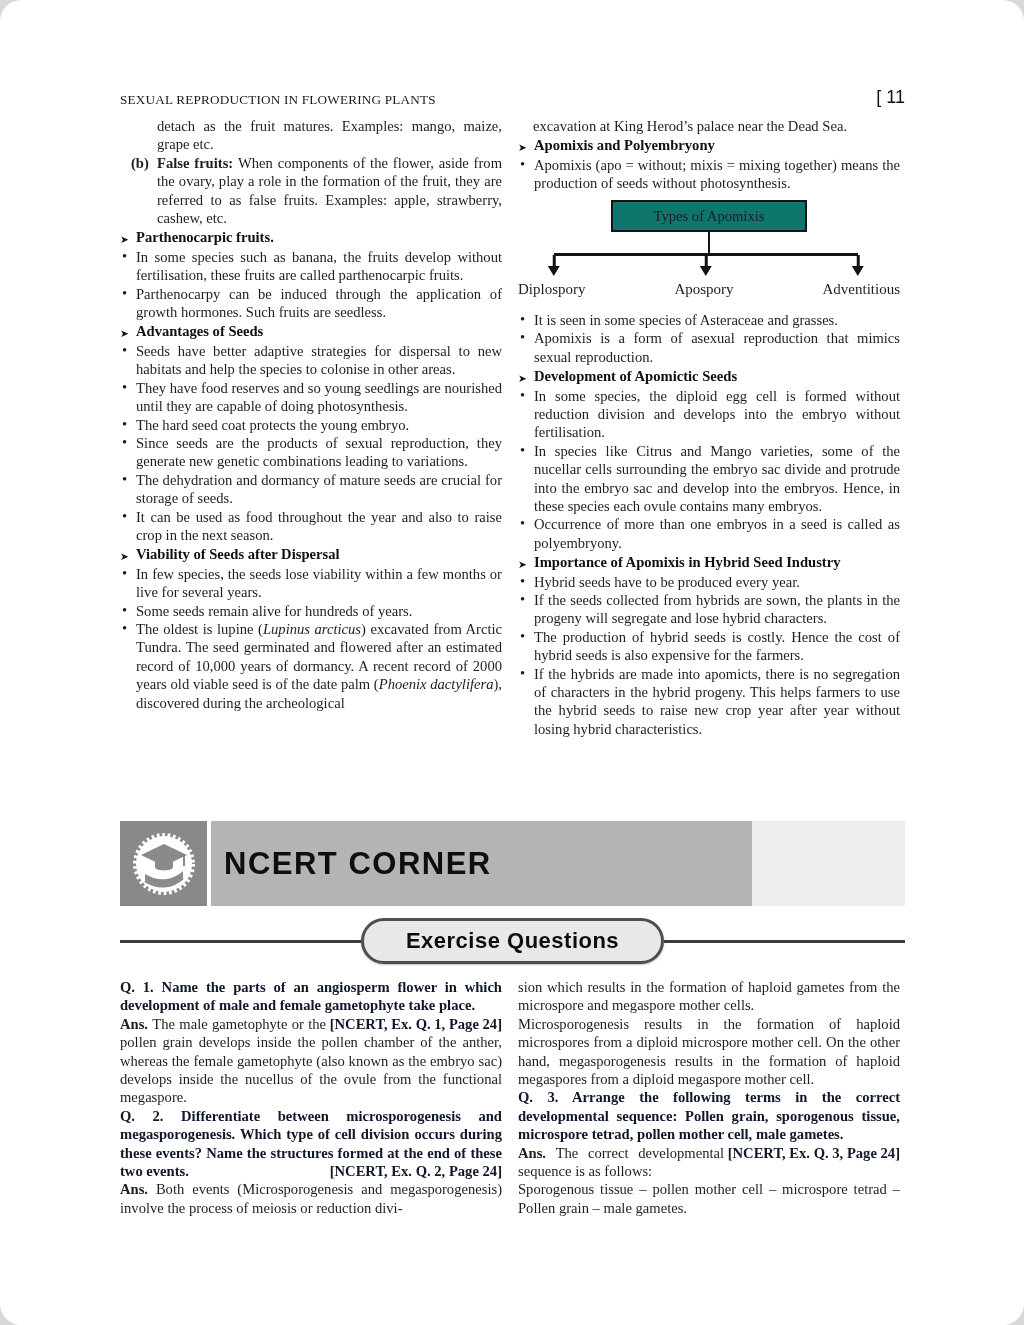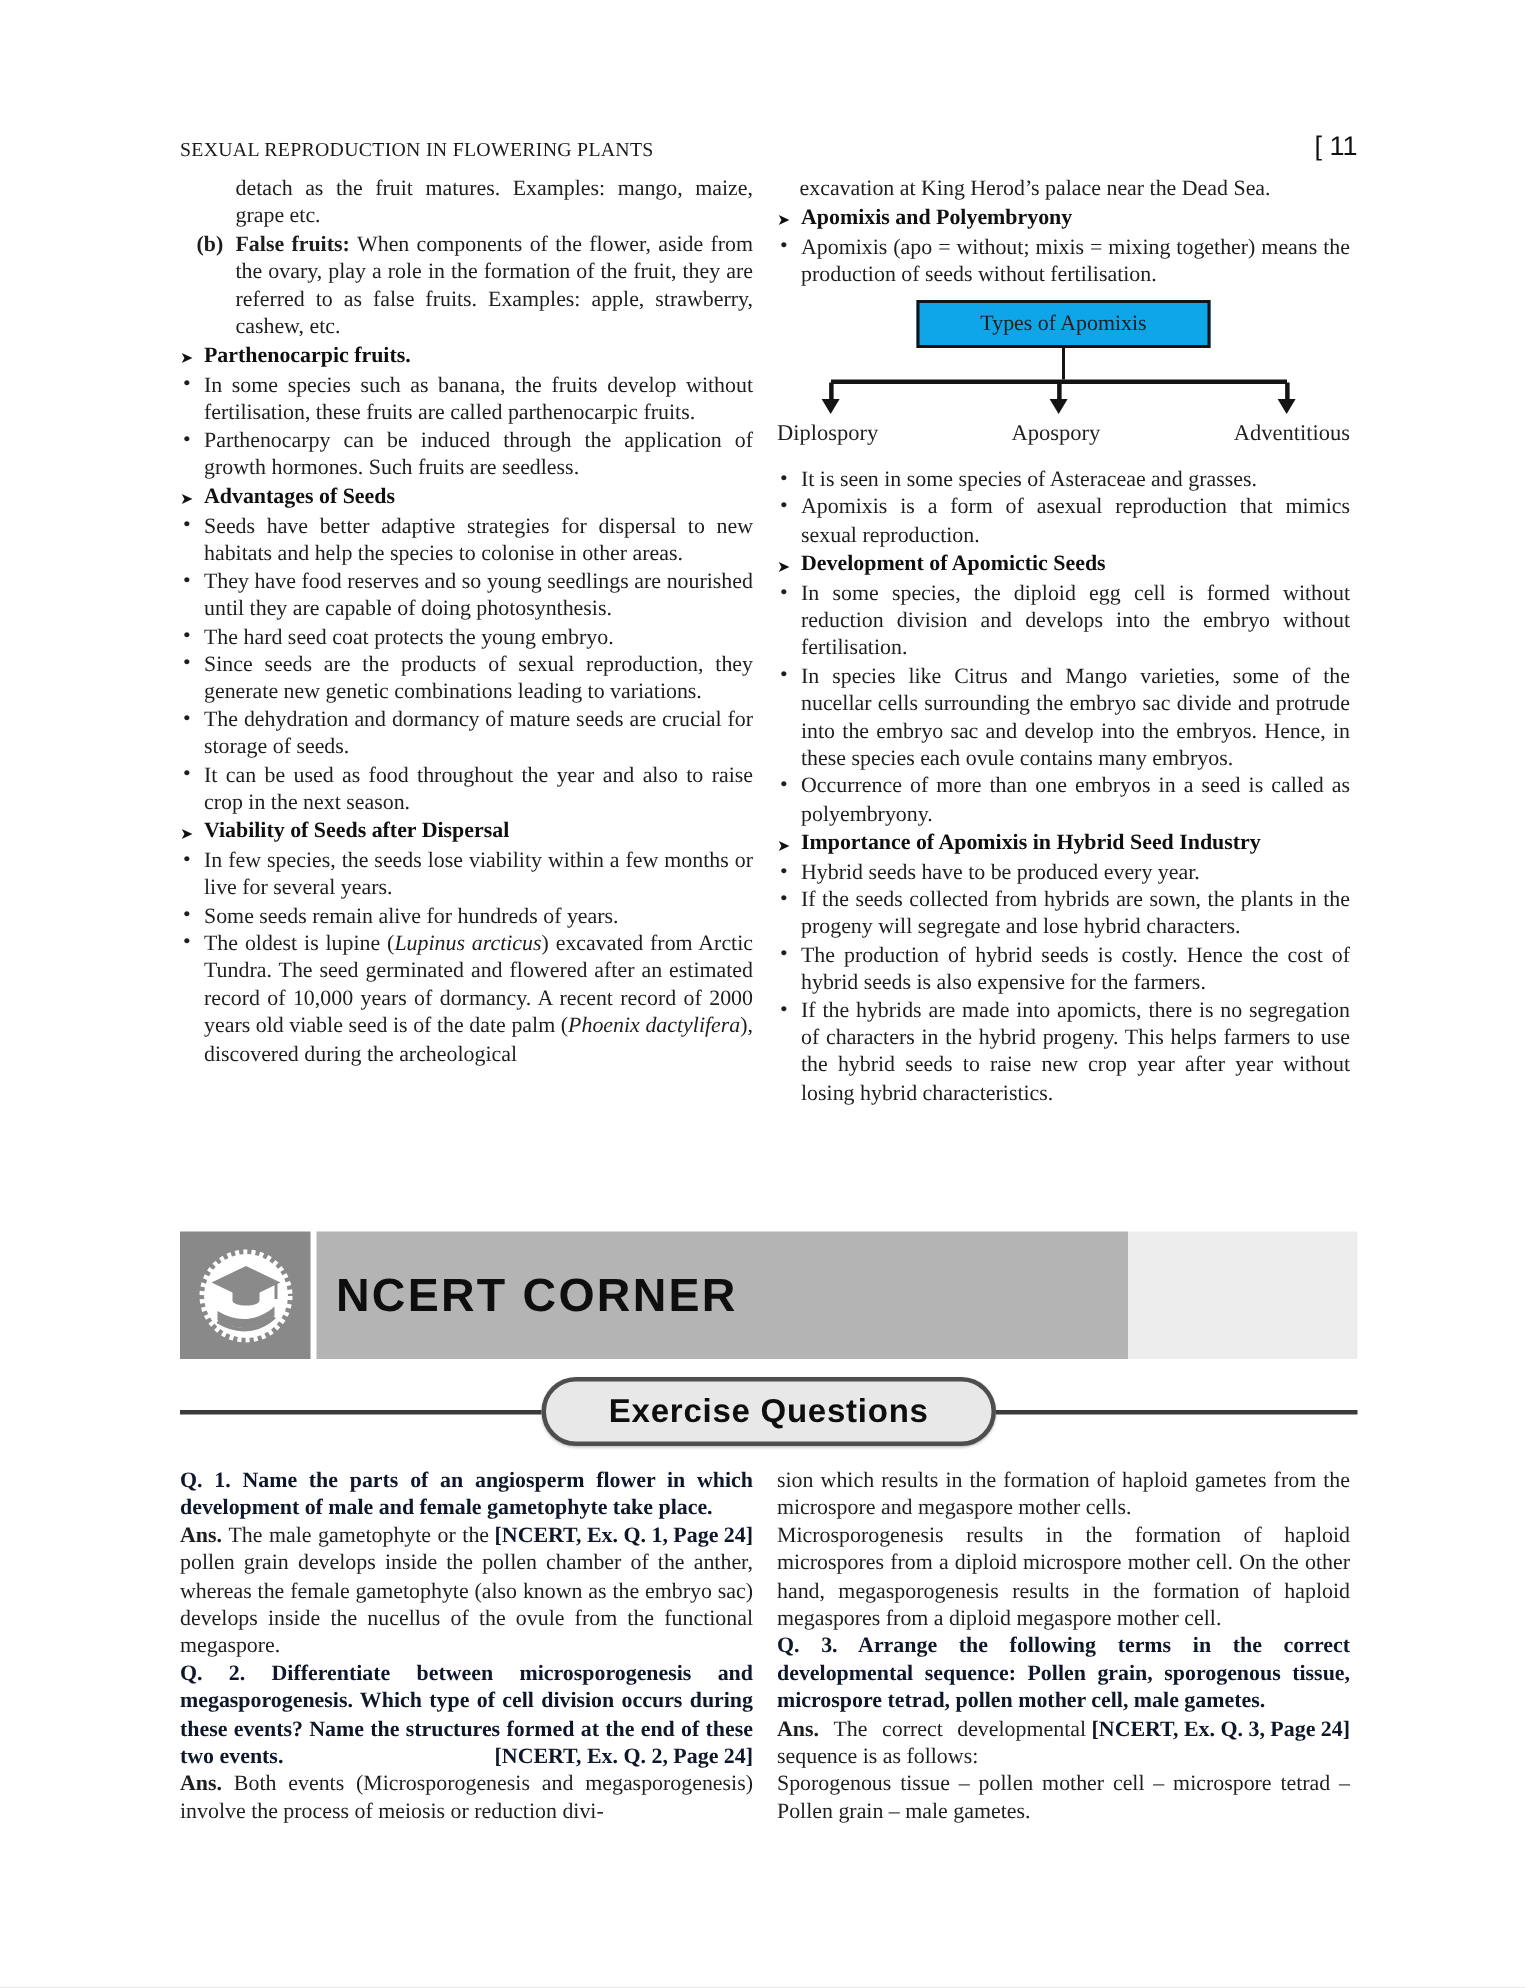--- a/index.html
+++ b/index.html
@@ -1,17 +1,17 @@
 <!DOCTYPE html>
 <html><head>
 <meta charset="utf-8">
 <style>
   html,body{margin:0;padding:0;background:#d8d8d8;}
   .page{position:relative;width:1024px;height:1325px;background:#ffffff;margin:0 auto;
-        overflow:hidden;font-family:"Liberation Serif",serif;color:#1e1e1e;}
+        overflow:hidden;font-family:"Liberation Serif",serif;color:#1e1e1e;border-radius:21px;}
   .content{position:absolute;left:120px;top:84px;width:785px;}
 
   
   .page-header{display:flex;justify-content:space-between;align-items:flex-end;height:24px;}
   .running-title{font-size:13.2px;letter-spacing:.2px;color:#1a1a1a;}
   .page-num{font-family:"Liberation Sans",sans-serif;font-weight:normal;font-size:18px;color:#111;}
 
   
   .twocol{display:flex;gap:16px;margin-top:9px;}
   .twocol.notes{min-height:690px;}
@@ -27,21 +27,21 @@
   .h-marker{position:absolute;left:0;top:2px;font-size:10.5px;font-family:"DejaVu Sans",sans-serif;}
 
   
   .question{font-weight:bold;color:#0f172a;}
   .q-ref{float:right;}
   .answer,.question{margin:0;}
 
   
   .diagram{margin:7px 0 13px;}
   .d-box{width:188px;margin:0 auto;border:2.5px solid #141414;text-align:center;
-         padding:5px 2px;background:#0ea5e9;}
+         padding:5px 2px;background:#0f766e;}
   .d-stem{width:2.5px;height:21px;background:#141414;margin:0 auto;}
   .d-rail{position:relative;height:2.5px;background:#141414;margin-left:36px;margin-right:42px;}
   .d-drop{position:absolute;top:2px;width:2.5px;height:12px;background:#141414;transform:translateX(-50%);}
   .d-drop::after{content:"";position:absolute;top:11px;left:50%;transform:translateX(-50%);
          border:6.5px solid transparent;border-top:10px solid #141414;}
   .d-l{left:0;} .d-c{left:50%;} .d-r{left:100%;}
   .d-labels{display:flex;justify-content:space-between;margin-top:24px;font-size:15px;}
 
   
   .ncert-banner{display:flex;margin-top:14px;height:85px;}
@@ -85,21 +85,21 @@
           <div class="blk bullet"><span class="b-dot">•</span><span><span>The dehydration and dormancy of mature seeds are crucial for storage of seeds.</span></span></div>
           <div class="blk bullet"><span class="b-dot">•</span><span><span>It can be used as food throughout the year and also to raise crop in the next season.</span></span></div>
           <div class="blk heading"><span class="h-marker">➤</span><span><span>Viability of Seeds after Dispersal</span></span></div>
           <div class="blk bullet"><span class="b-dot">•</span><span><span>In few species, the seeds lose viability within a few months or live for several years.</span></span></div>
           <div class="blk bullet"><span class="b-dot">•</span><span><span>Some seeds remain alive for hundreds of years.</span></span></div>
           <div class="blk bullet"><span class="b-dot">•</span><span><span>The oldest is lupine (</span><i>Lupinus arcticus</i><span>) excavated from Arctic Tundra. The seed germinated and flowered after an estimated record of 10,000 years of dormancy. A recent record of 2000 years old viable seed is of the date palm (</span><i>Phoenix dactylifera</i><span>), discovered during the archeological</span></span></div>
         </div>
       <div class="col">
           <div class="blk para ind1"><span>excavation at King Herod’s palace near the Dead Sea.</span></div>
           <div class="blk heading"><span class="h-marker">➤</span><span><span>Apomixis and Polyembryony</span></span></div>
-          <div class="blk bullet"><span class="b-dot">•</span><span><span>Apomixis (apo = without; mixis = mixing together) means the production of seeds without fertilisation.</span></span></div>
+          <div class="blk bullet"><span class="b-dot">•</span><span><span>Apomixis (apo = without; mixis = mixing together) means the production of seeds without photosynthesis.</span></span></div>
           <div class="diagram">
             <div class="d-box"><span>Types of Apomixis</span></div>
             <div class="d-stem"></div>
             <div class="d-rail">
               <div class="d-drop d-l"></div>
               <div class="d-drop d-c"></div>
               <div class="d-drop d-r"></div>
             </div>
             <div class="d-labels">
               <span>Diplospory</span>

